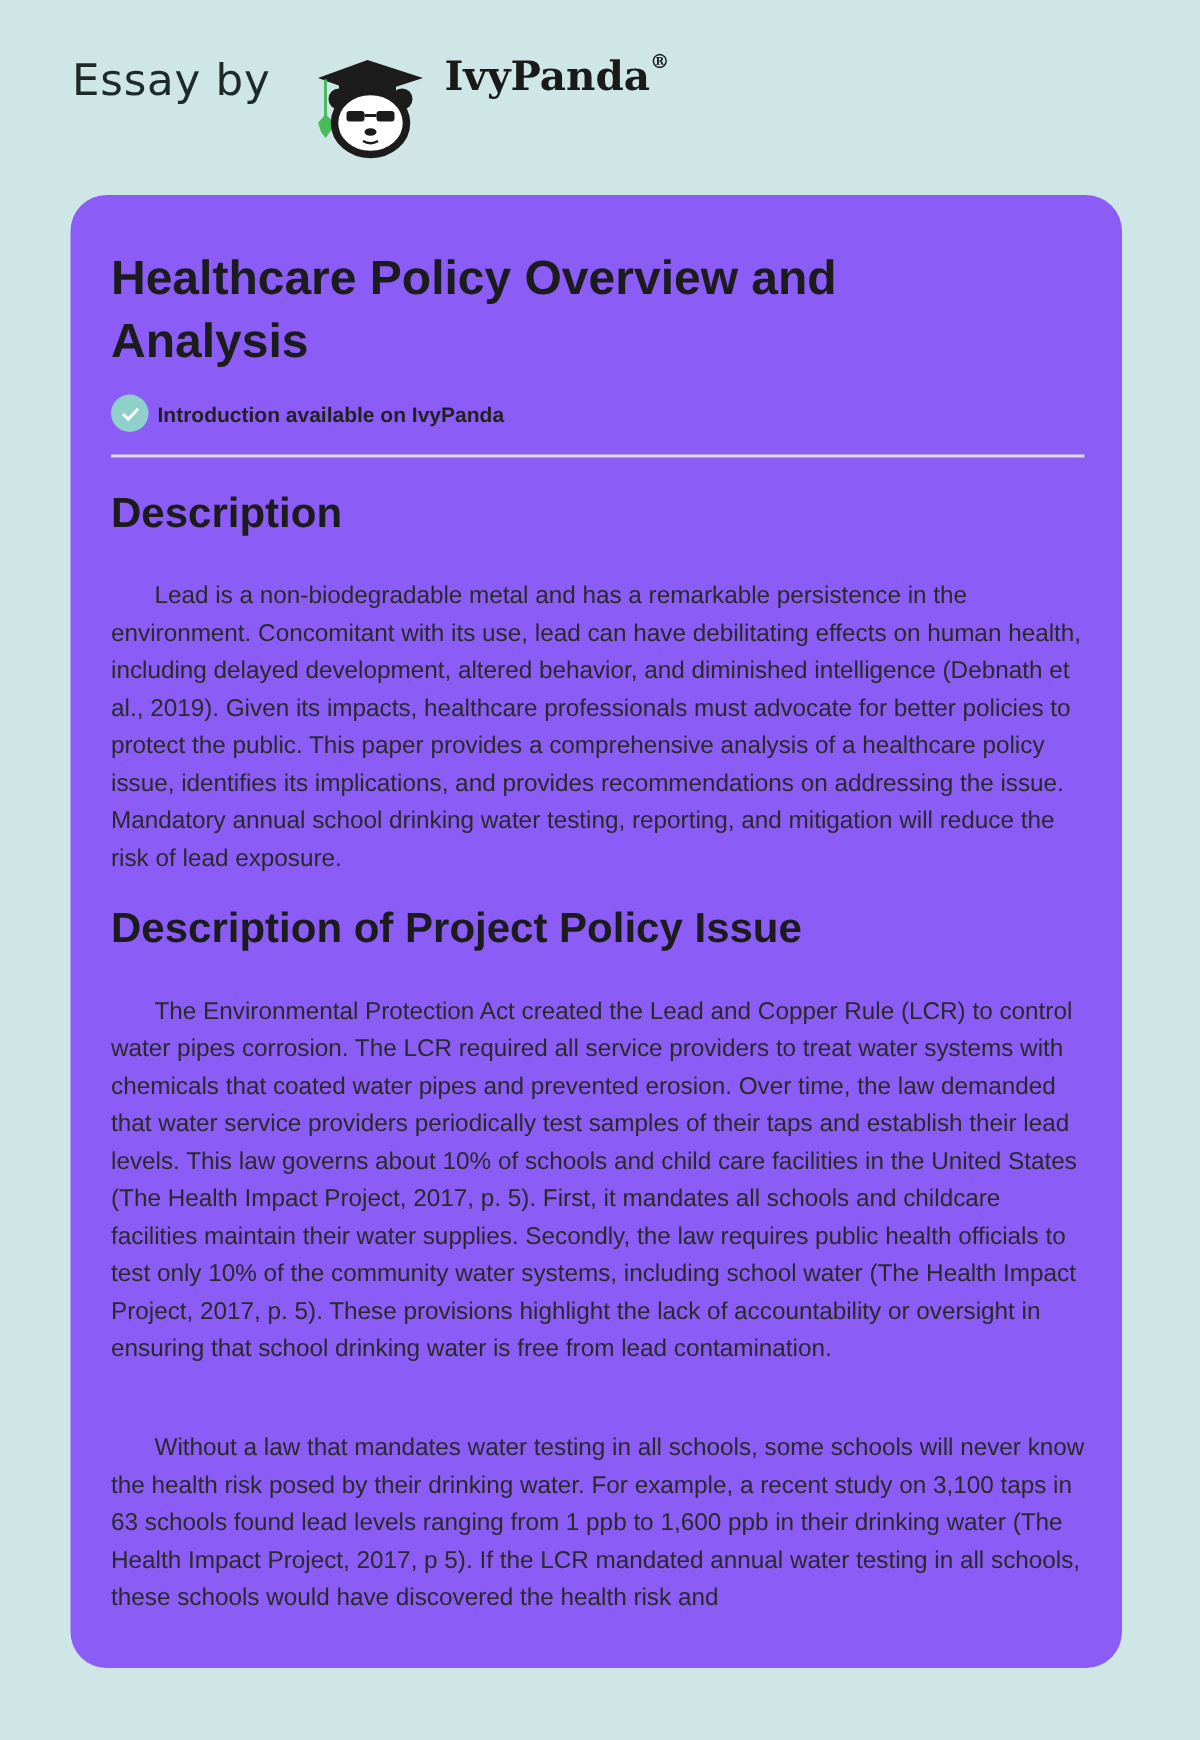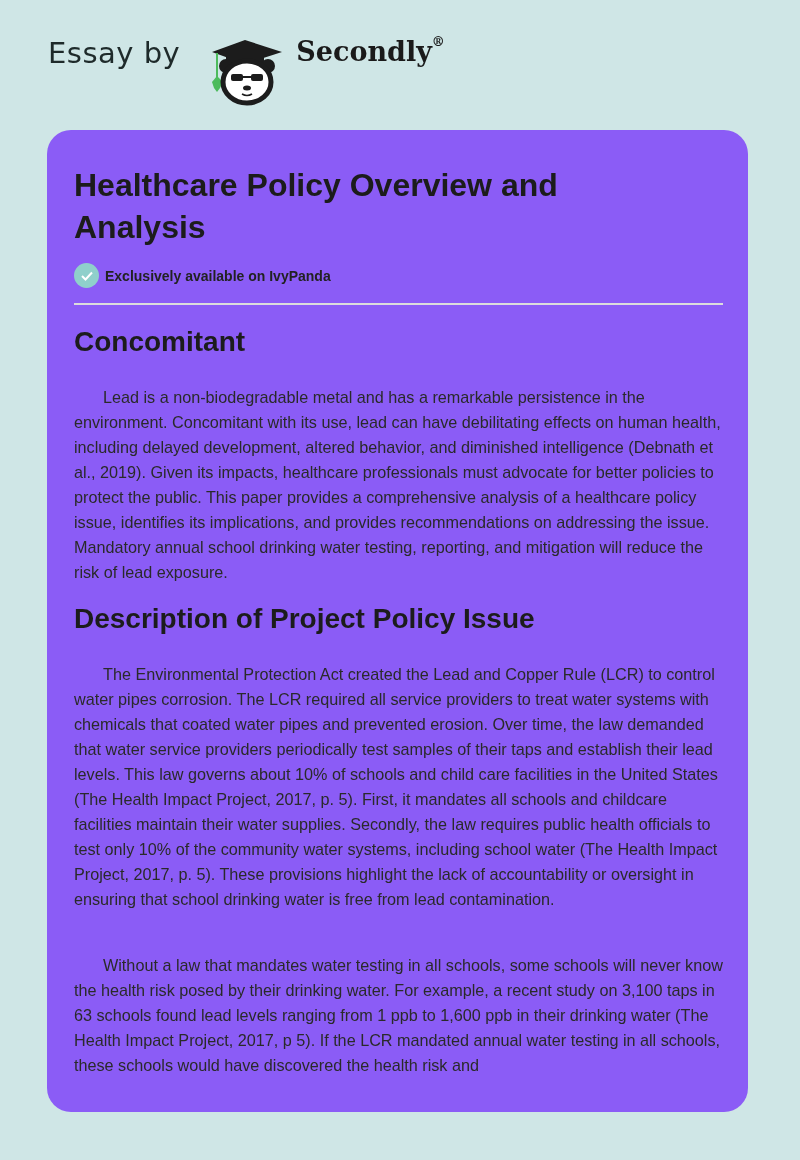--- a/index.html
+++ b/index.html
@@ -32,34 +32,34 @@
       <circle cx="24" cy="30" r="7" fill="#1c1c1c"></circle>
       <circle cx="66" cy="30" r="7" fill="#1c1c1c"></circle>
       <ellipse cx="45" cy="46" rx="24" ry="21" fill="#fff" stroke="#1c1c1c" stroke-width="5"></ellipse>
       <rect x="29" y="38" width="12" height="7" rx="2" fill="#1c1c1c"></rect>
       <rect x="49" y="38" width="12" height="7" rx="2" fill="#1c1c1c"></rect>
       <line x1="41" y1="41" x2="49" y2="41" stroke="#1c1c1c" stroke-width="2"></line>
       <ellipse cx="45" cy="52" rx="4" ry="2.5" fill="#1c1c1c"></ellipse>
       <path d="M40,58 Q45,61 50,58" stroke="#1c1c1c" stroke-width="1.6" fill="none"></path>
     </svg>
   </div>
-  <span class="brand"><span>Secondly</span><sup>®</sup></span>
+  <span class="brand"><span>IvyPanda</span><sup>®</sup></span>
 </div>
 
 <div class="card">
   <h1>Healthcare Policy Overview and Analysis</h1>
   <div class="excl">
     <span class="check">
       <svg width="12" height="10" viewBox="0 0 12 10">
           <path d="M1,5 L4.5,8.5 L11,1.5" stroke="#fff" stroke-width="2" fill="none"></path>
         </svg>
     </span>
-    <span class="excl-text">Exclusively available on IvyPanda</span>
+    <span class="excl-text">Introduction available on IvyPanda</span>
   </div>
   <div class="divider"></div>
 
-  <h2 style="top:196px">Concomitant</h2>
+  <h2 style="top:196px">Description</h2>
   <p style="top:255px">Lead is a non-biodegradable metal and has a remarkable persistence in the environment. Concomitant with its use, lead can have debilitating effects on human health, including delayed development, altered behavior, and diminished intelligence (Debnath et al., 2019). Given its impacts, healthcare professionals must advocate for better policies to protect the public. This paper provides a comprehensive analysis of a healthcare policy issue, identifies its implications, and provides recommendations on addressing the issue. Mandatory annual school drinking water testing, reporting, and mitigation will reduce the risk of lead exposure.</p>
 
   <h2 style="top:473px">Description of Project Policy Issue</h2>
   <p style="top:532px">The Environmental Protection Act created the Lead and Copper Rule (LCR) to control water pipes corrosion. The LCR required all service providers to treat water systems with chemicals that coated water pipes and prevented erosion. Over time, the law demanded that water service providers periodically test samples of their taps and establish their lead levels. This law governs about 10% of schools and child care facilities in the United States (The Health Impact Project, 2017, p. 5). First, it mandates all schools and childcare facilities maintain their water supplies. Secondly, the law requires public health officials to test only 10% of the community water systems, including school water (The Health Impact Project, 2017, p. 5). These provisions highlight the lack of accountability or oversight in ensuring that school drinking water is free from lead contamination.</p>
   <p style="top:823px">Without a law that mandates water testing in all schools, some schools will never know the health risk posed by their drinking water. For example, a recent study on 3,100 taps in 63 schools found lead levels ranging from 1 ppb to 1,600 ppb in their drinking water (The Health Impact Project, 2017, p 5). If the LCR mandated annual water testing in all schools, these schools would have discovered the health risk and</p>
 </div>
 
 </body></html>

